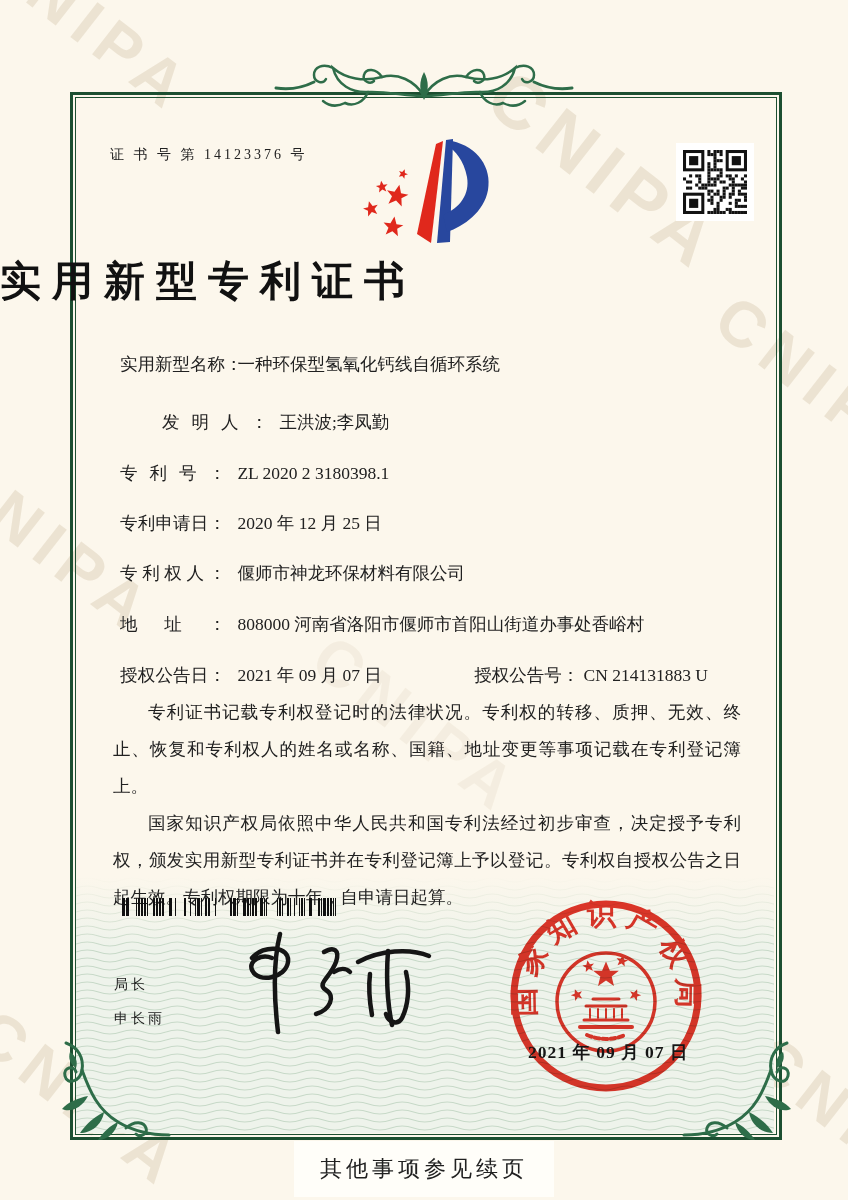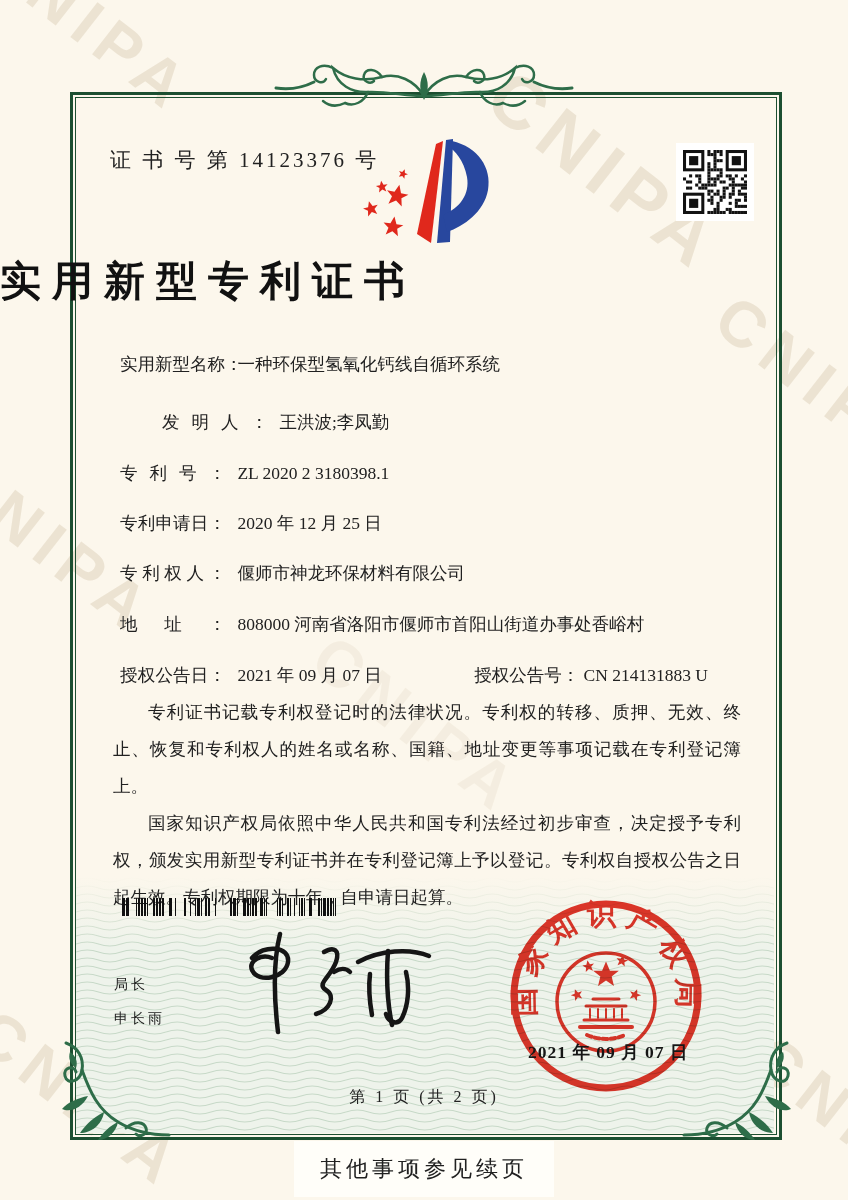--- a/index.html
+++ b/index.html
@@ -15,21 +15,21 @@
   .frame{position:absolute;left:75px;top:97px;width:700px;height:1036px;
          border:1.5px solid #1c4f31;outline:3px solid #1c4f31;outline-offset:2px;z-index:2;}
   
   .waves{position:absolute;left:76px;top:876px;z-index:1;}
   
   .orn{position:absolute;z-index:3;}
   .orn-top{left:274px;top:58px;}
   .orn-bl{left:56px;top:1038px;}
   .orn-br{left:682px;top:1038px;transform:scaleX(-1);}
   
-  .certno{position:absolute;left:110px;top:146px;font-size:21px;letter-spacing:3px;z-index:3;text-align:center;}
+  .certno{position:absolute;left:110px;top:146px;font-size:14px;letter-spacing:3px;z-index:3;text-align:center;}
   .logo{position:absolute;left:352px;top:130px;z-index:3;}
   .qrbox{position:absolute;left:676px;top:143px;width:78px;height:78px;background:#fff;z-index:3;}
   .qrbox svg{position:absolute;left:7px;top:7px;}
   .title{position:absolute;left:0;right:0;top:254px;text-align:left;font-size:41px;
          font-weight:700;letter-spacing:11px;color:#111;z-index:3;}
   .fields{position:absolute;left:120px;top:0;width:620px;z-index:3;font-size:17.5px;}
   .row{position:absolute;left:0;white-space:nowrap;}
   .row .lbl{display:inline-block;width:106px;text-align-last:justify;}
   .row .val{margin-left:7px;}
   .grant2{margin-left:88px;}
@@ -403,16 +403,15 @@
         <path d="M-20,4 L20,4" stroke-width="3"></path>
         <path d="M-16,7 V16 M-8,7 V16 M0,7 V16 M8,7 V16 M16,7 V16" stroke-width="2"></path>
         <path d="M-22,18 L22,18" stroke-width="3"></path>
         <path d="M-26,25 L26,25" stroke-width="4"></path>
         <path d="M-19,33 Q0,41 19,33" stroke-width="4" stroke-dasharray="5 3"></path>
       </g>
     </g>
   </svg>
   <div class="sealdate">2021 年 09 月 07 日</div>
 
-  <div class="pageno">第 1 页 (共 2 页)</div>
   <div class="contbox">其他事项参见续页</div>
 
 </div>
 
 </body></html>

